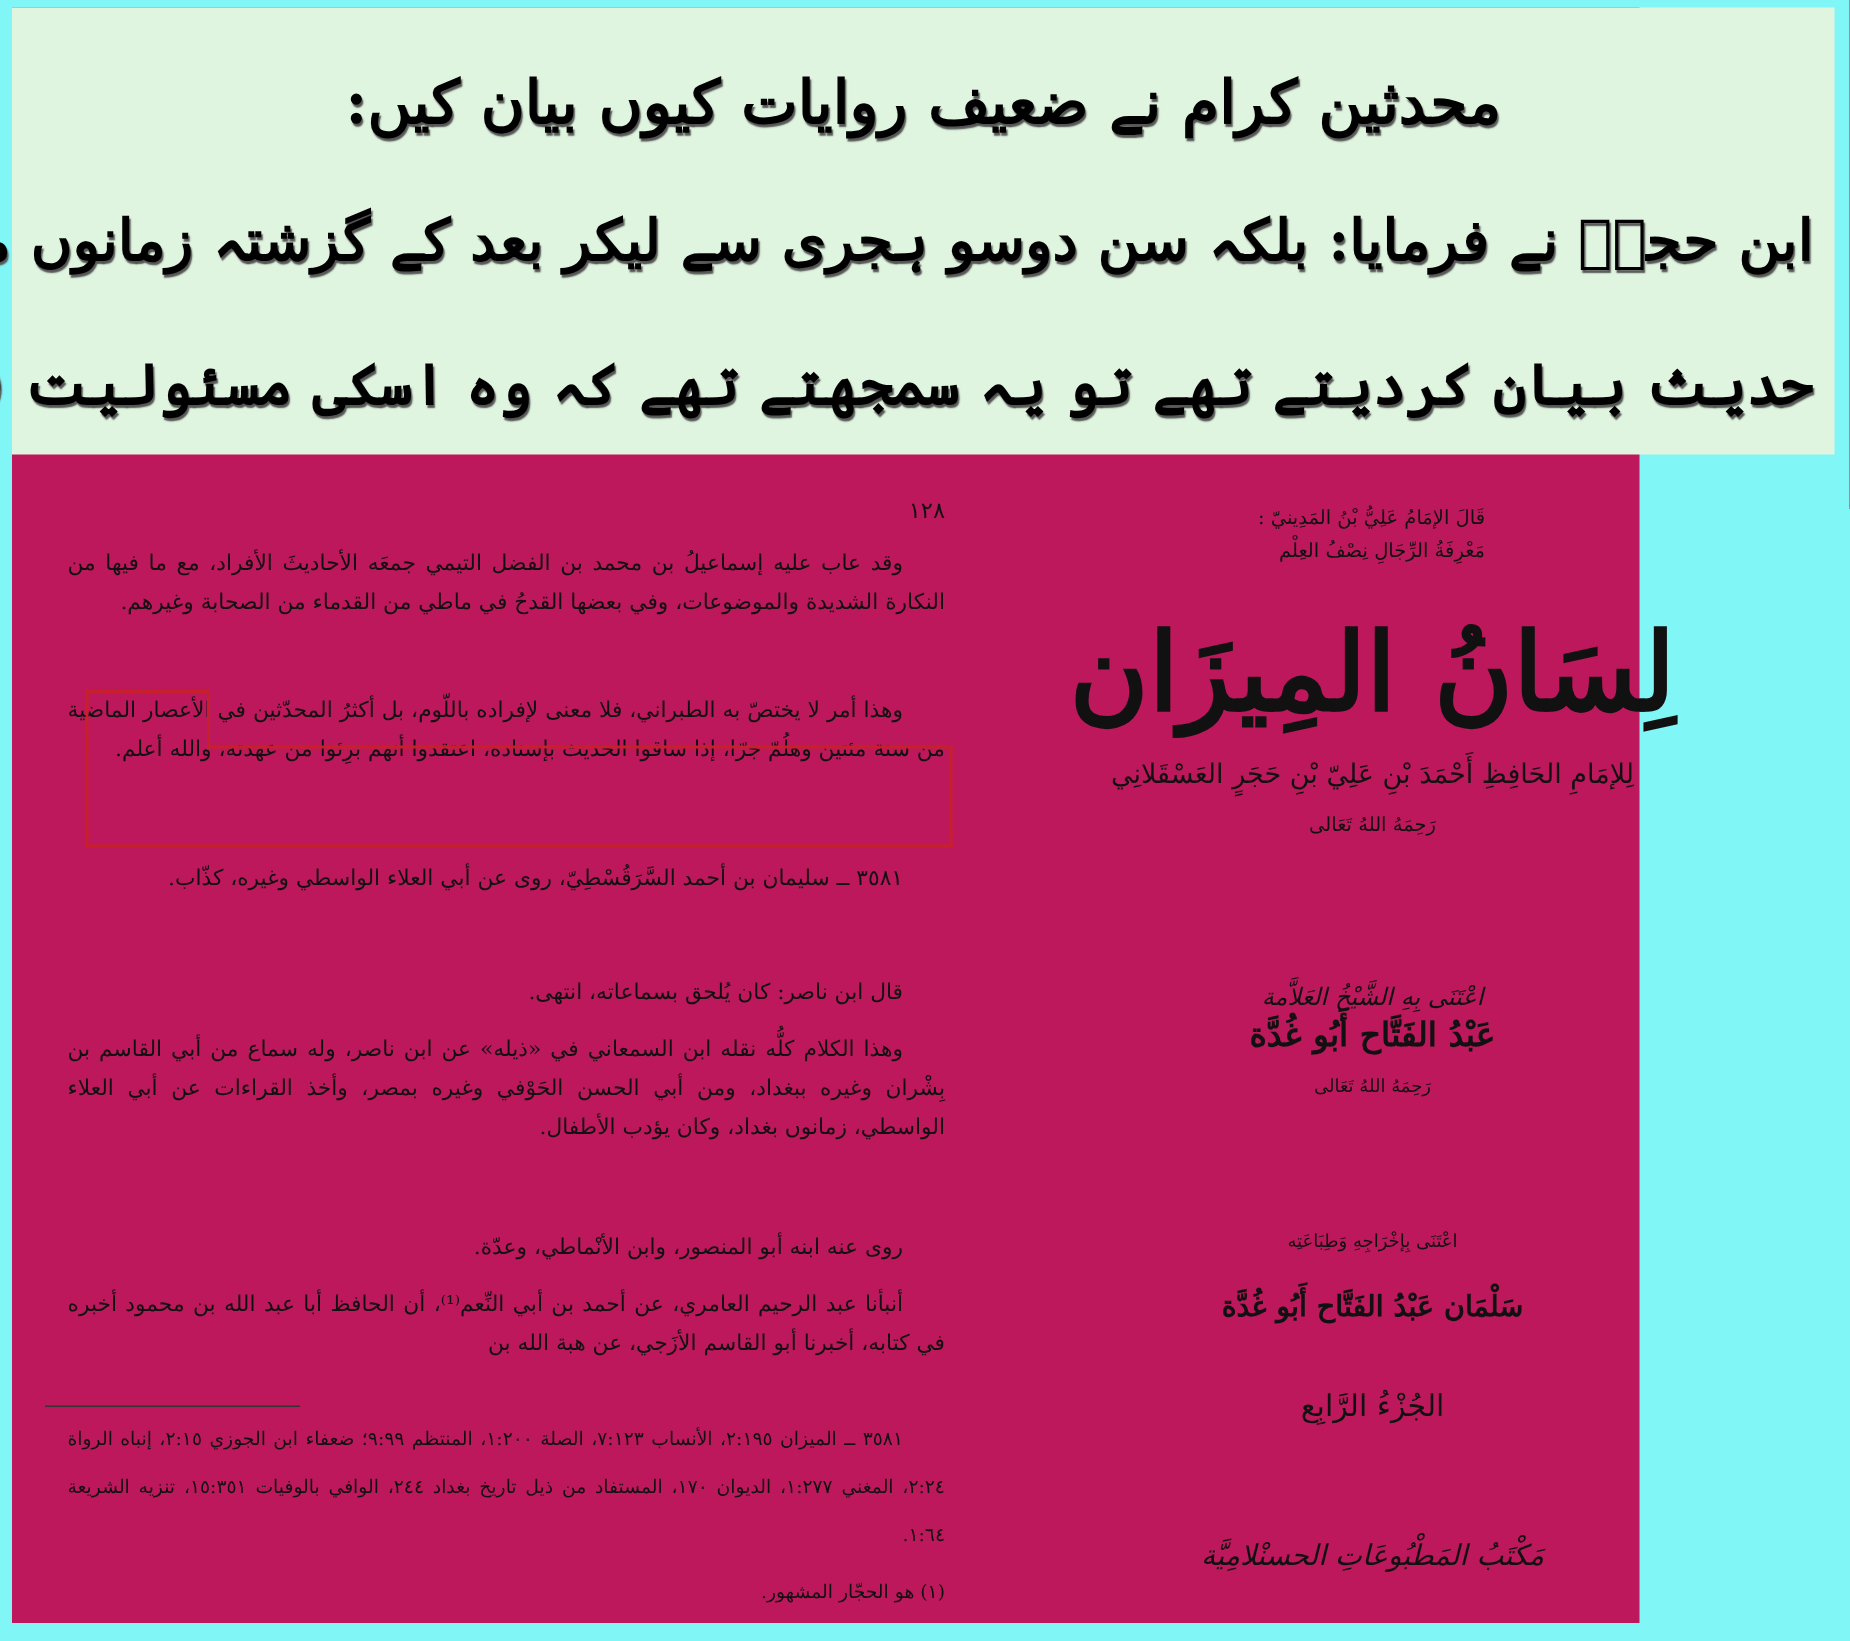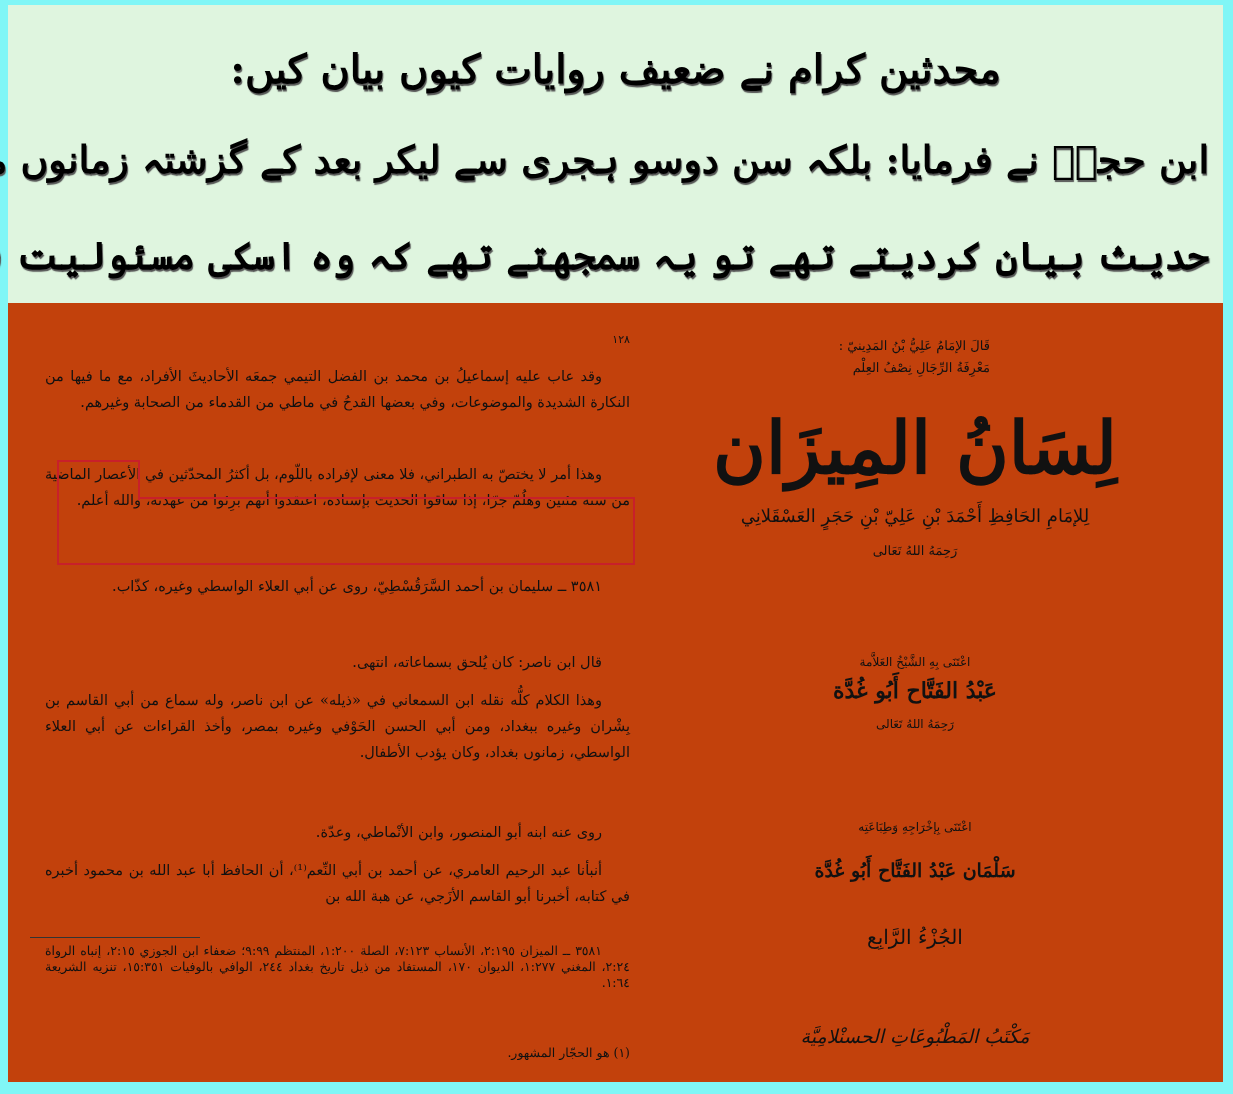--- a/index.html
+++ b/index.html
@@ -1,43 +1,43 @@
 <!DOCTYPE html>
 <html><head>
 <meta charset="utf-8">
 <style>
   html, body { margin:0; padding:0; }
   body {
     width:1233px; height:1094px; background:#80f6f6; position:relative; overflow:hidden;
     font-family:"DejaVu Sans", sans-serif;
   }
   .frame {
-    position:absolute; left:8px; top:5px; width:1215px; height:1077px; background:#c2410c;
+    position:absolute; left:8px; top:5px; width:1085px; height:1077px; background:#be185d;
   }
   .urdu-header {
     position:absolute; left:0; top:0; width:1215px; height:298px; background:#dff5df;
     direction:rtl; text-align:center; color:#000;
   }
   .urdu-line {
     position:absolute; left:0; right:0; font-family:"DejaVu Serif", serif; font-weight:bold;
     white-space:nowrap; text-shadow:1px 2px 1px #555;
   }
   .urdu-title { top:40px; font-size:40px; }
   .urdu-l1 { top:132px; font-size:38px; text-align:justify; text-align-last:justify; left:6px; right:14px; }
   .urdu-l2 { top:228px; font-size:38px; text-align:justify; text-align-last:justify; left:28px; right:14px; }
 
   .left-page {
     position:absolute; left:30px; top:315px; width:600px; direction:rtl;
     font-family:"DejaVu Serif", serif; font-size:14.5px; color:#111; line-height:26px;
   }
-  .page-number { position:absolute; right:0; top:12px; font-size:11px; }
+  .page-number { position:absolute; right:0; top:12px; font-size:15px; }
   .para { position:absolute; right:0; width:585px; text-align:justify; text-align-last:right; }
   .para.indent { text-indent:28px; }
   .footnote-rule { position:absolute; left:0; width:170px; height:1px; background:#333; top:622px; }
-  .fn { font-size:12.5px; line-height:16px;margin-left:19px; }
+  .fn { font-size:12.5px; line-height:32px;margin-left:19px; }
 
   .highlight-box-top {
     position:absolute; left:57px; top:460px; width:83px; height:40px;
     border:2px solid #c8202a; border-bottom:none; box-sizing:border-box;
   }
   .highlight-box-main {
     position:absolute; left:57px; top:497px; width:578px; height:68px;
     border:2px solid #c8202a; border-top:none; box-sizing:border-box;
   }
   .highlight-box-topline {
@@ -45,21 +45,21 @@
   }
 
   .right-page {
     position:absolute; left:680px; top:315px; width:470px; direction:rtl; text-align:center;
     font-family:"DejaVu Serif", serif; color:#111;
   }
   .epigraph { position:absolute; right:160px; top:20px; font-size:13px; line-height:22px; text-align:right; }
   .book-title { position:absolute; left:0; right:0; top:90px; font-size:72px; font-weight:bold; letter-spacing:6px; }
   .author { position:absolute; left:0; right:0; top:190px; font-size:18px; }
   .dates { position:absolute; left:0; right:0; top:225px; font-size:13px; line-height:22px; }
-  .editor-label { position:absolute; left:0; right:0; top:340px; font-size:12px; }
+  .editor-label { position:absolute; left:0; right:0; top:340px; font-size:16px;font-style:italic; }
   .editor-name { position:absolute; left:0; right:0; top:362px; font-size:22px; font-weight:bold; }
   .editor-dates { position:absolute; left:0; right:0; top:400px; font-size:12px; line-height:18px; }
   .publisher-label { position:absolute; left:0; right:0; top:505px; font-size:12px; }
   .publisher-name { position:absolute; left:0; right:0; top:527px; font-size:19px; font-weight:bold;margin-top:17px; }
   .volume { position:absolute; left:0; right:0; top:610px; font-size:20px; }
   .press { position:absolute; left:0; right:0; top:710px; font-size:19px; font-style:italic; }
 </style>
 </head>
 <body>
 

